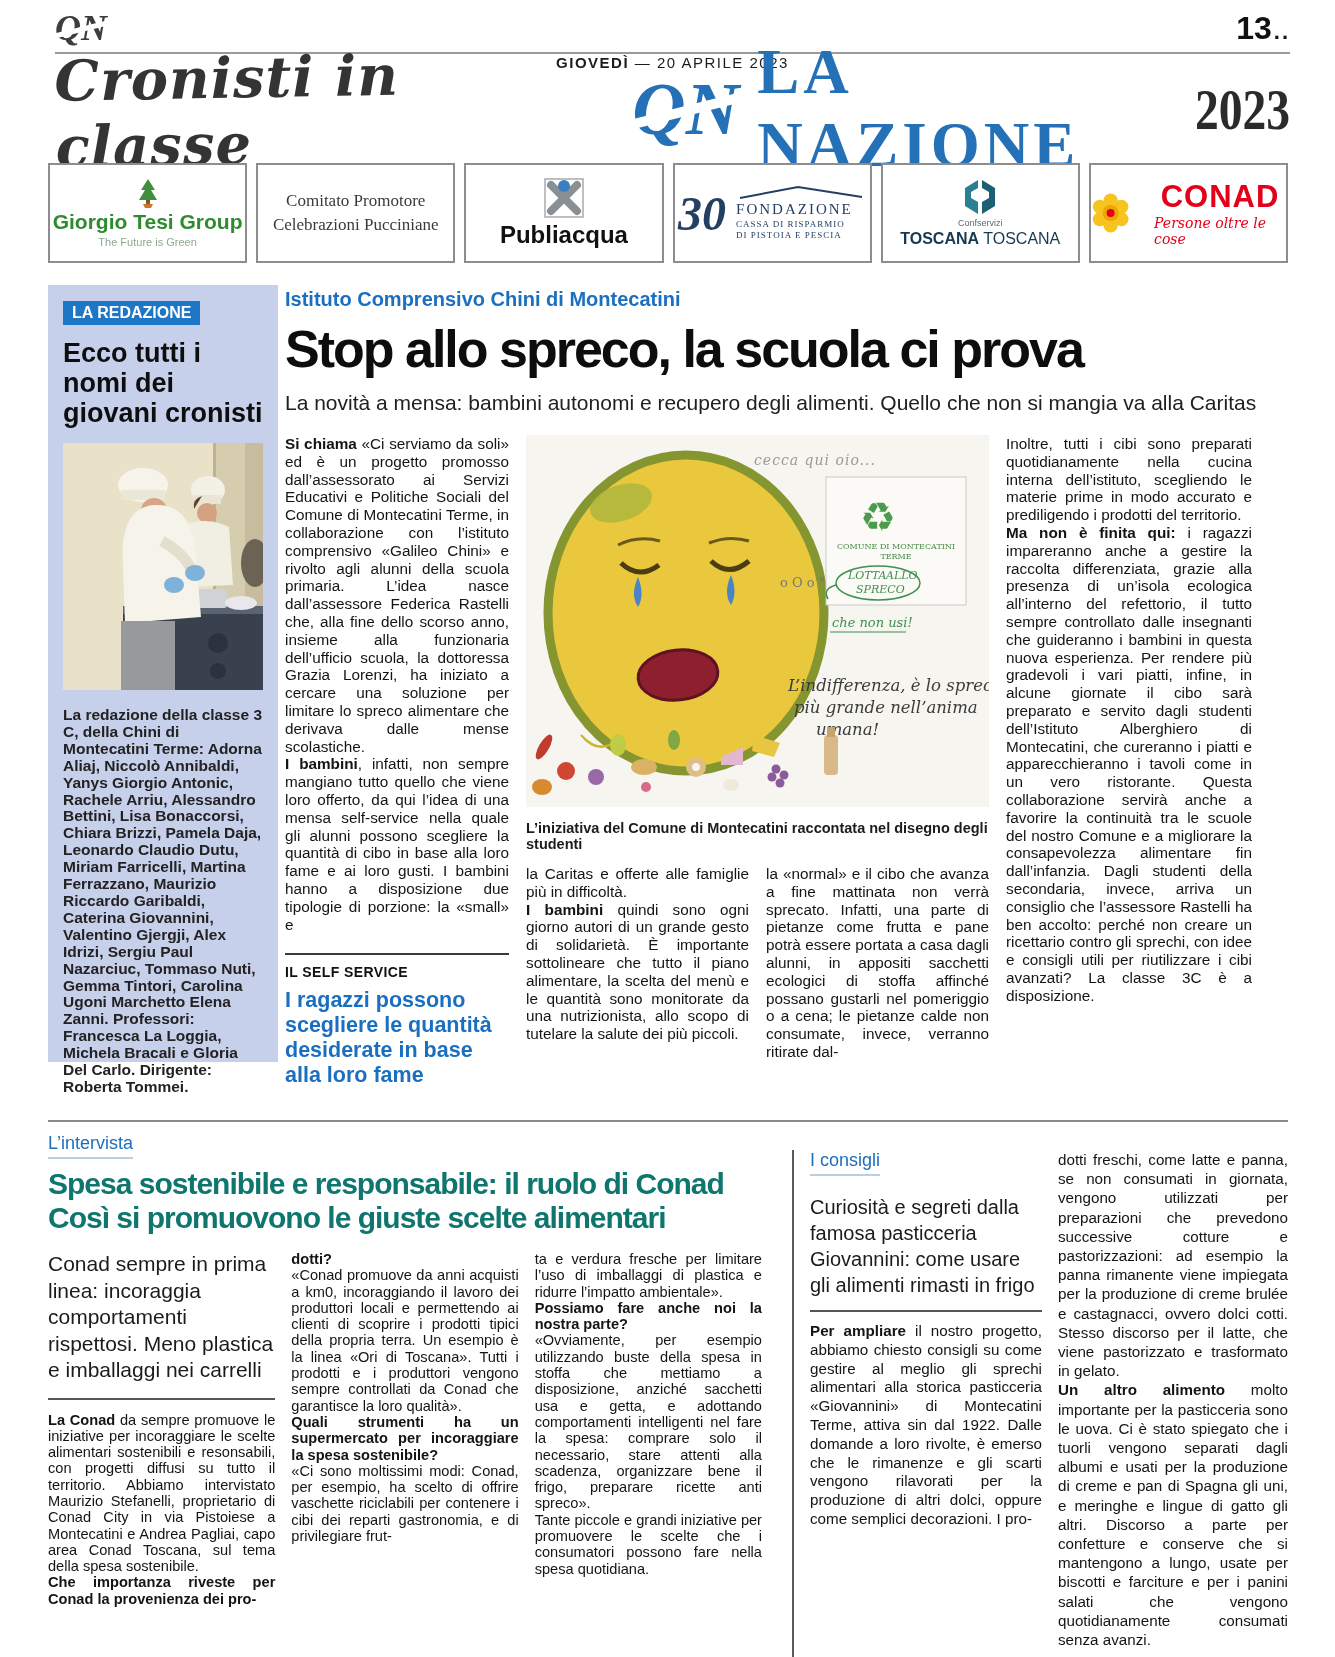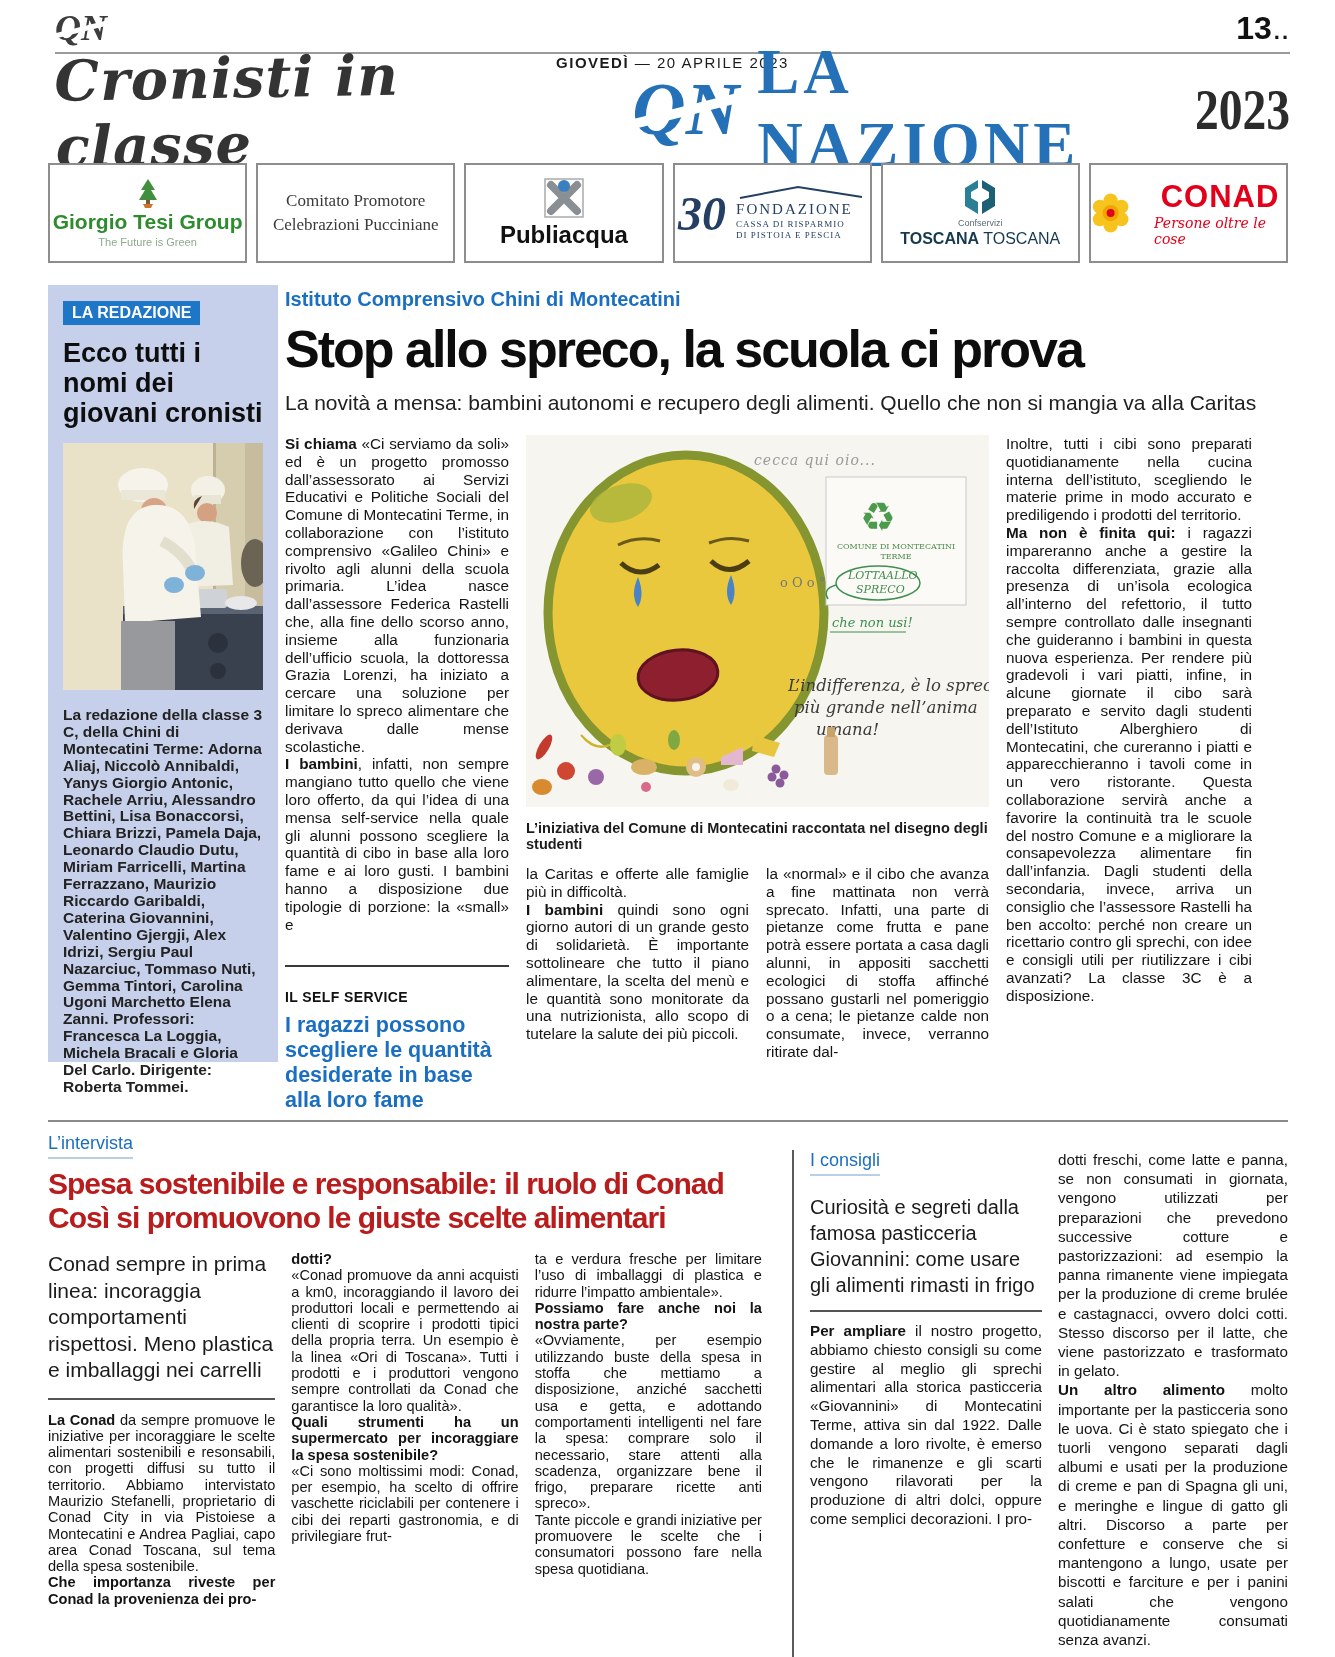--- a/index.html
+++ b/index.html
@@ -69,30 +69,30 @@
   .abody{display:flex;gap:17px;margin-top:20px;}
   .abody p{margin:0;text-align:justify;font-size:15.3px;line-height:17.8px;}
   .abody b.lead{font-weight:700;}
   .acol1{width:224px;}
   .amid{width:463px;}
   .acol4{width:246px;}
   .draw-wrap{width:463px;height:372px;background:#f6f5f0;}
   .draw-caption{font-size:14.5px;font-weight:700;color:#1c1c1c;margin-top:9px;}
   .mid-cols{display:flex;gap:17px;margin-top:13px;}
   .mid-cols>div{width:223px;}
-  .selfservice{margin-top:32px;border-top:2px solid #3a3a3a;padding-top:22px;}
+  .selfservice{margin-top:20px;border-top:2px solid #3a3a3a;padding-top:9px;}
   .ss-label{font-size:14px;font-weight:700;letter-spacing:.4px;color:#111;}
   .ss-quote{margin-top:8px;font-size:21.5px;line-height:25px;font-weight:700;color:#1b6fc1;}
   
   .bigrule{position:absolute;top:1120px;left:48px;right:47px;height:2px;background:#8a8a8a;}
   
   .kicker-small{display:inline-block;color:#1b6fc1;font-size:18px;padding-bottom:3px;
                 border-bottom:2px solid #b9cfe4;}
   .interview{position:absolute;top:1133px;left:48px;width:714px;}
-  .iv-headline{font-size:30px;line-height:34px;font-weight:700;letter-spacing:-1px;color:#b91c1c;
+  .iv-headline{font-size:30px;line-height:34px;font-weight:700;letter-spacing:-1px;color:#0f766e;
                white-space:nowrap;margin-top:8px;}
   .iv-cols{display:flex;gap:16px;margin-top:16px;}
   .iv-cols>div{flex:1;}
   .iv-cols p{margin:0;text-align:justify;font-size:14.6px;line-height:16.3px;}
   .iv-intro{font-size:21px;line-height:26.5px;color:#1b1b1b;}
   .introrule{border-top:2px solid #555;margin:14px 0 12px;}
   .q{font-weight:700;}
   
   .vrule{position:absolute;top:1150px;left:792px;width:2px;height:507px;background:#5a5a5a;}
   .consigli{position:absolute;top:1150px;left:810px;width:232px;}

